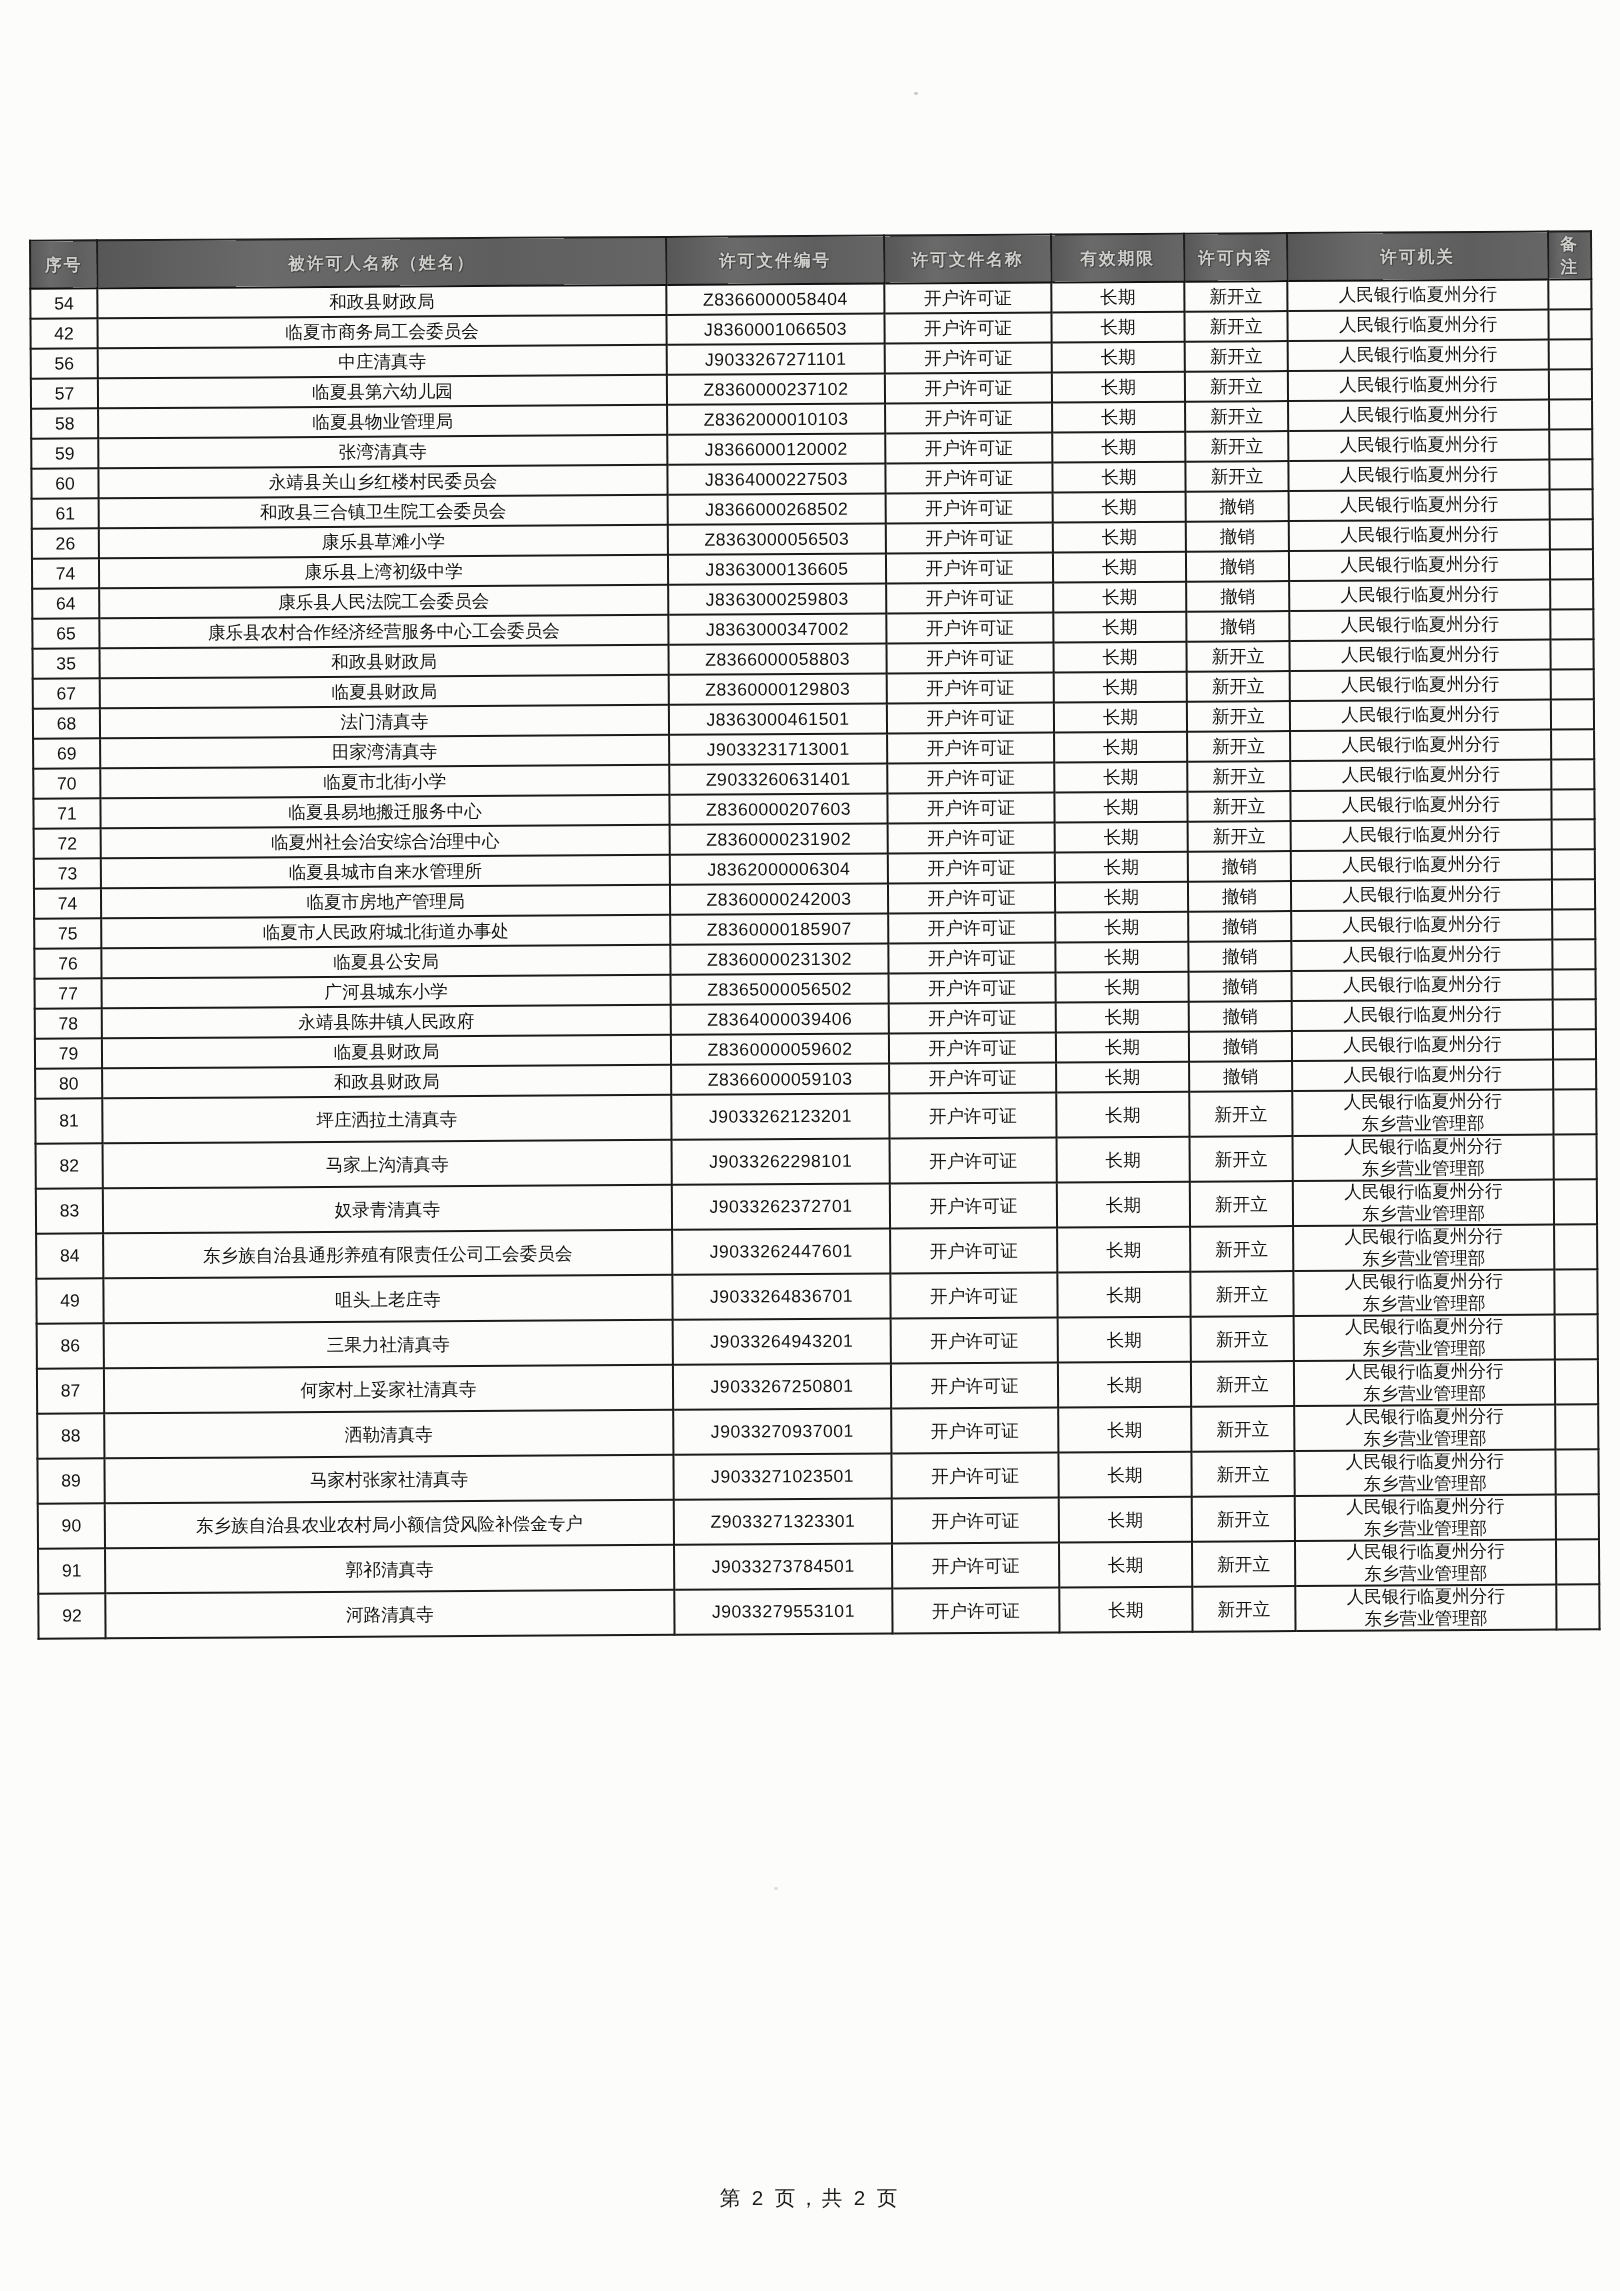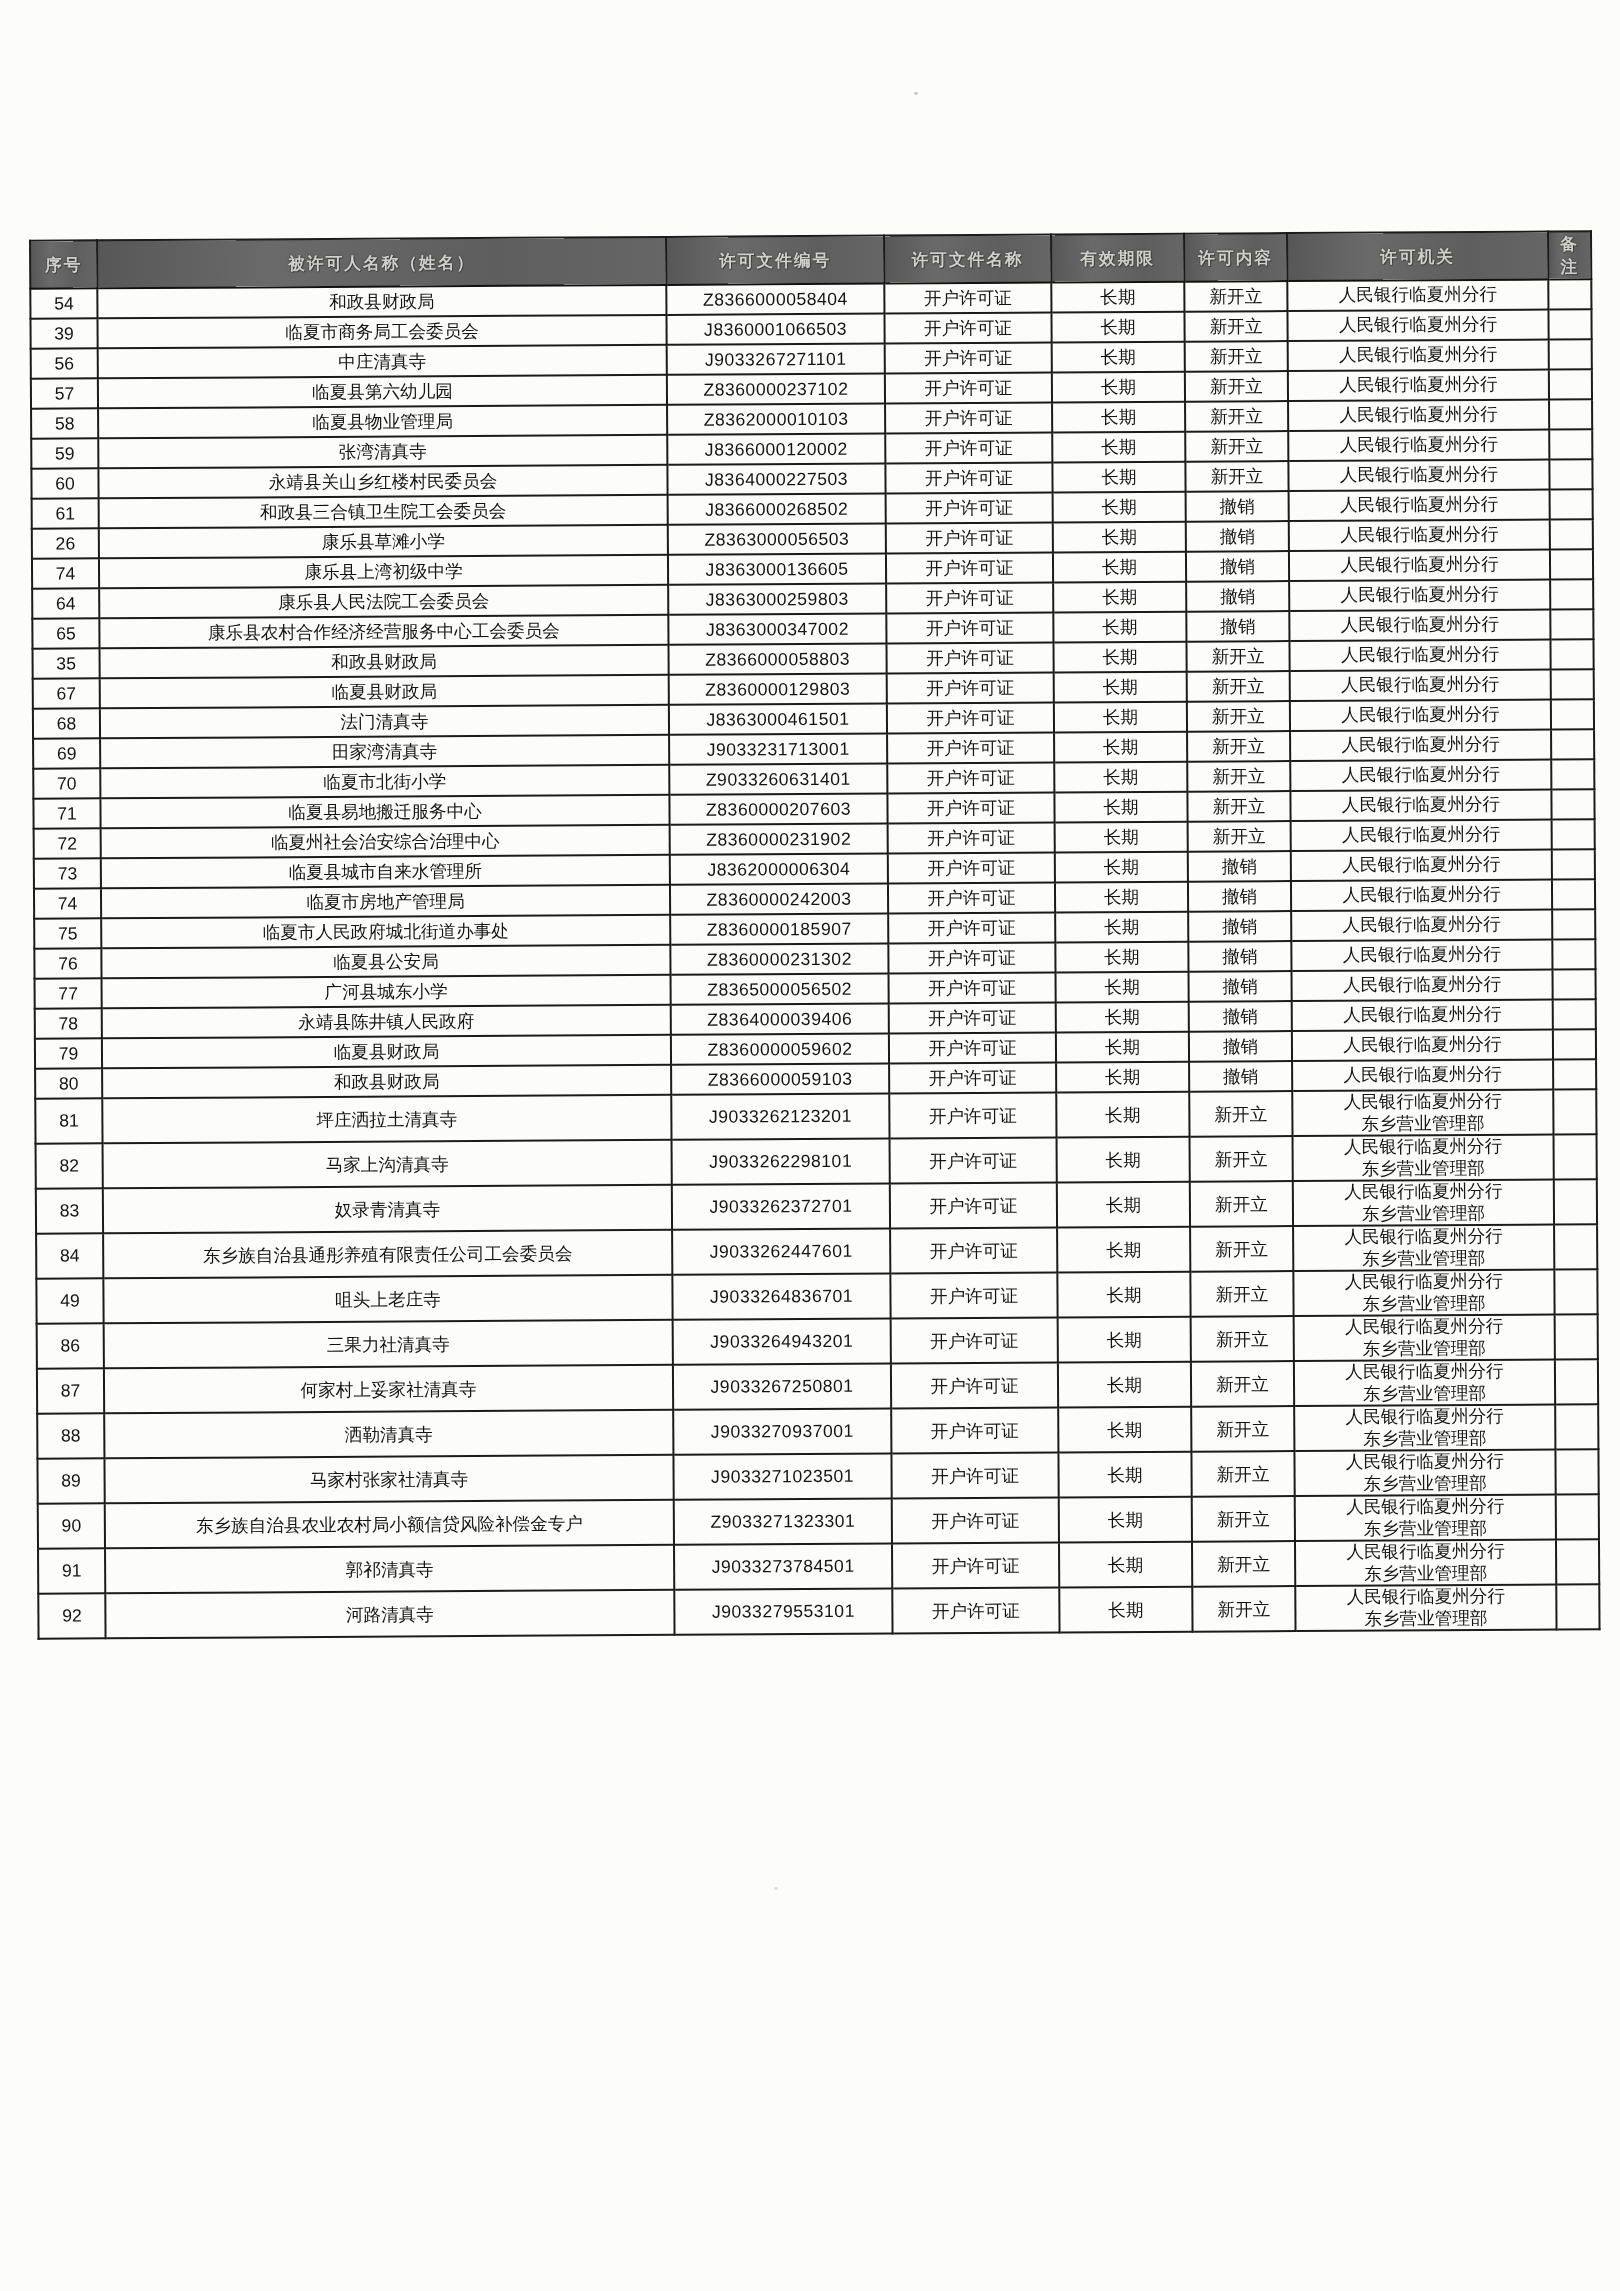--- a/index.html
+++ b/index.html
@@ -121,21 +121,21 @@
           <td class="doc-no">Z8366000058404</td>
           <td>开户许可证</td>
           <td>长期</td>
           <td>新开立</td>
           <td class="authority">
             <div class="authority-line">人民银行临夏州分行</div>
           </td>
           <td class="remark"></td>
         </tr>
         <tr class="single">
-          <td>39</td>
+          <td>42</td>
           <td>临夏市商务局工会委员会</td>
           <td class="doc-no">J8360001066503</td>
           <td>开户许可证</td>
           <td>长期</td>
           <td>新开立</td>
           <td class="authority">
             <div class="authority-line">人民银行临夏州分行</div>
           </td>
           <td class="remark"></td>
         </tr>
@@ -591,18 +591,19 @@
           <td>新开立</td>
           <td class="authority">
             <div class="authority-line">人民银行临夏州分行</div>
             <div class="authority-line">东乡营业管理部</div>
           </td>
           <td class="remark"></td>
         </tr>
       </tbody>
   </table>
 
+  <div class="footer">第 2 页，共 2 页</div>
 
   <div class="artifact-dot dot-1"></div>
   <div class="artifact-dot dot-2"></div>
 
 </div>
 
 
 </body></html>

